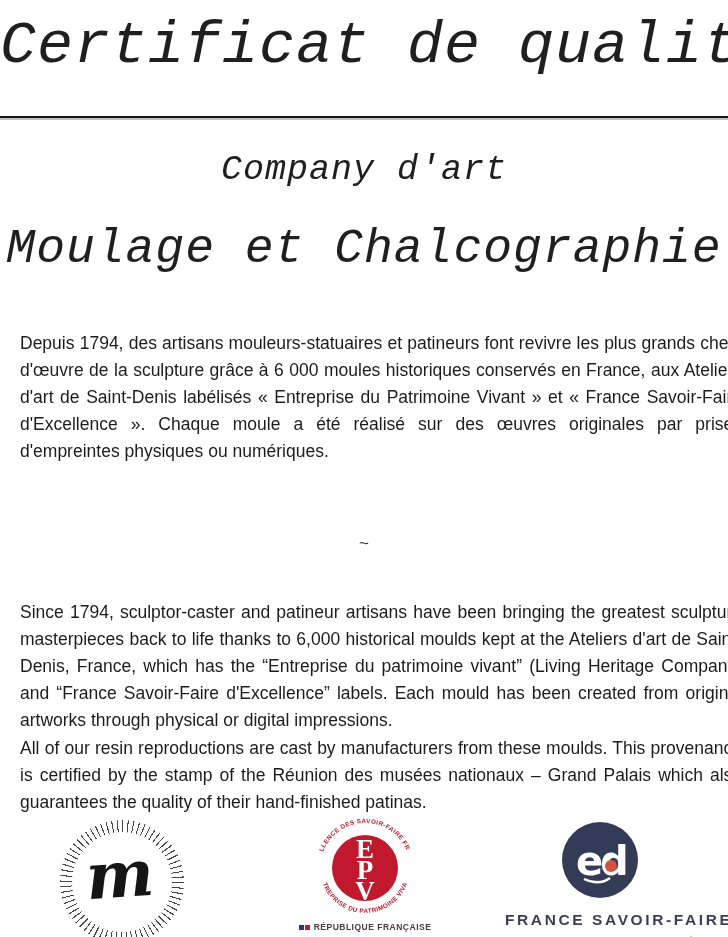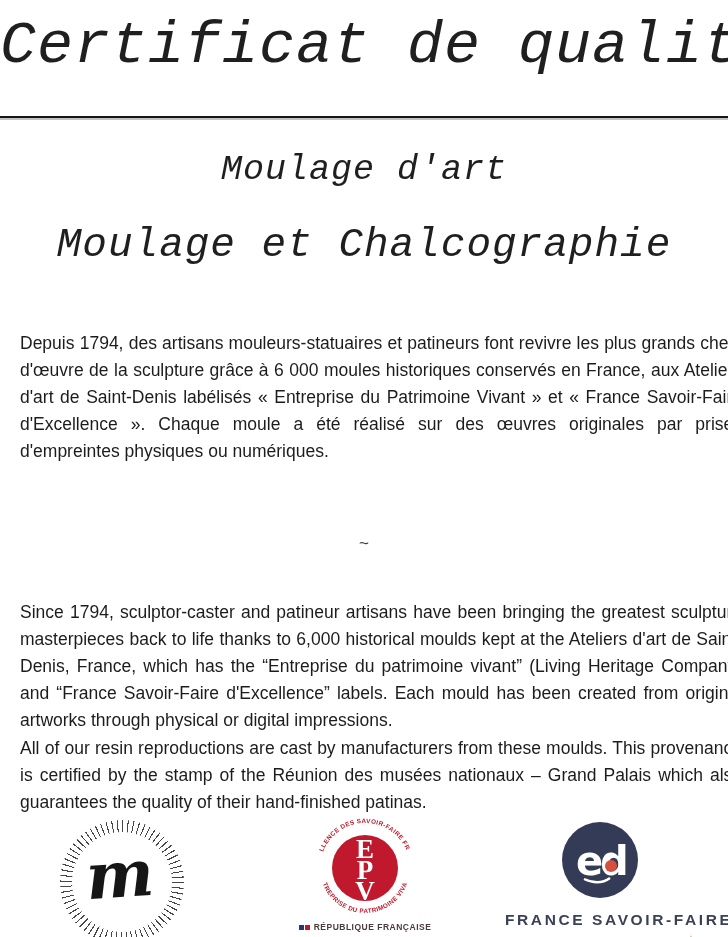--- a/index.html
+++ b/index.html
@@ -16,21 +16,21 @@
     position:absolute;left:0;right:0;
     text-align:center;
     font-family:Liberation Mono, monospace;
     font-style:italic;
     font-weight:400;
     color:#1f1f1f;
     white-space:nowrap;
   }
   .title{top:12px;font-size:60px;letter-spacing:1px;}
   .sub1{top:150px;font-size:35px;letter-spacing:1px;}
-  .sub2{top:222px;font-size:41px;letter-spacing:1px;}
+  .sub2{top:222px;font-size:48px;letter-spacing:1px;}
   .rule{
     position:absolute;top:116px;left:0;width:728px;height:2px;
     background:#151515;
     box-shadow:0 2px 0 rgba(120,120,120,.45);
   }
   
   .para{
     position:absolute;left:4px;width:722px;
     text-align:justify;
     font-size:17.5px;line-height:27px;
@@ -93,21 +93,21 @@
 </style>
 </head>
 <body>
 
 <div class="page">
 
   <div class="script title">Certificat de qualité</div>
 
   <div class="rule"></div>
 
-  <div class="script sub1">Moulage d'art</div>
+  <div class="script sub1">Company d'art</div>
   <div class="script sub2">Moulage et Chalcographie</div>
 
   <p class="para fr1">Depuis 1794, des artisans mouleurs-statuaires et patineurs font revivre les plus grands chefs d'œuvre de la sculpture grâce à 6 000 moules historiques conservés en France, aux Ateliers d'art de Saint-Denis labélisés « Entreprise du Patrimoine Vivant » et « France Savoir-Faire d'Excellence ». Chaque moule a été réalisé sur des œuvres originales par prises d'empreintes physiques ou numériques.</p>
 
   <div class="sep">~</div>
 
   <p class="para en en1">Since 1794, sculptor-caster and patineur artisans have been bringing the greatest sculpture masterpieces back to life thanks to 6,000 historical moulds kept at the Ateliers d'art de Saint-Denis, France, which has the “Entreprise du patrimoine vivant” (Living Heritage Company) and “France Savoir-Faire d'Excellence” labels. Each mould has been created from original artworks through physical or digital impressions.</p>
   <p class="para en en2">All of our resin reproductions are cast by manufacturers from these moulds. This provenance is certified by the stamp of the Réunion des musées nationaux – Grand Palais which also guarantees the quality of their hand-finished patinas.</p>
 
   <div class="rmn">

